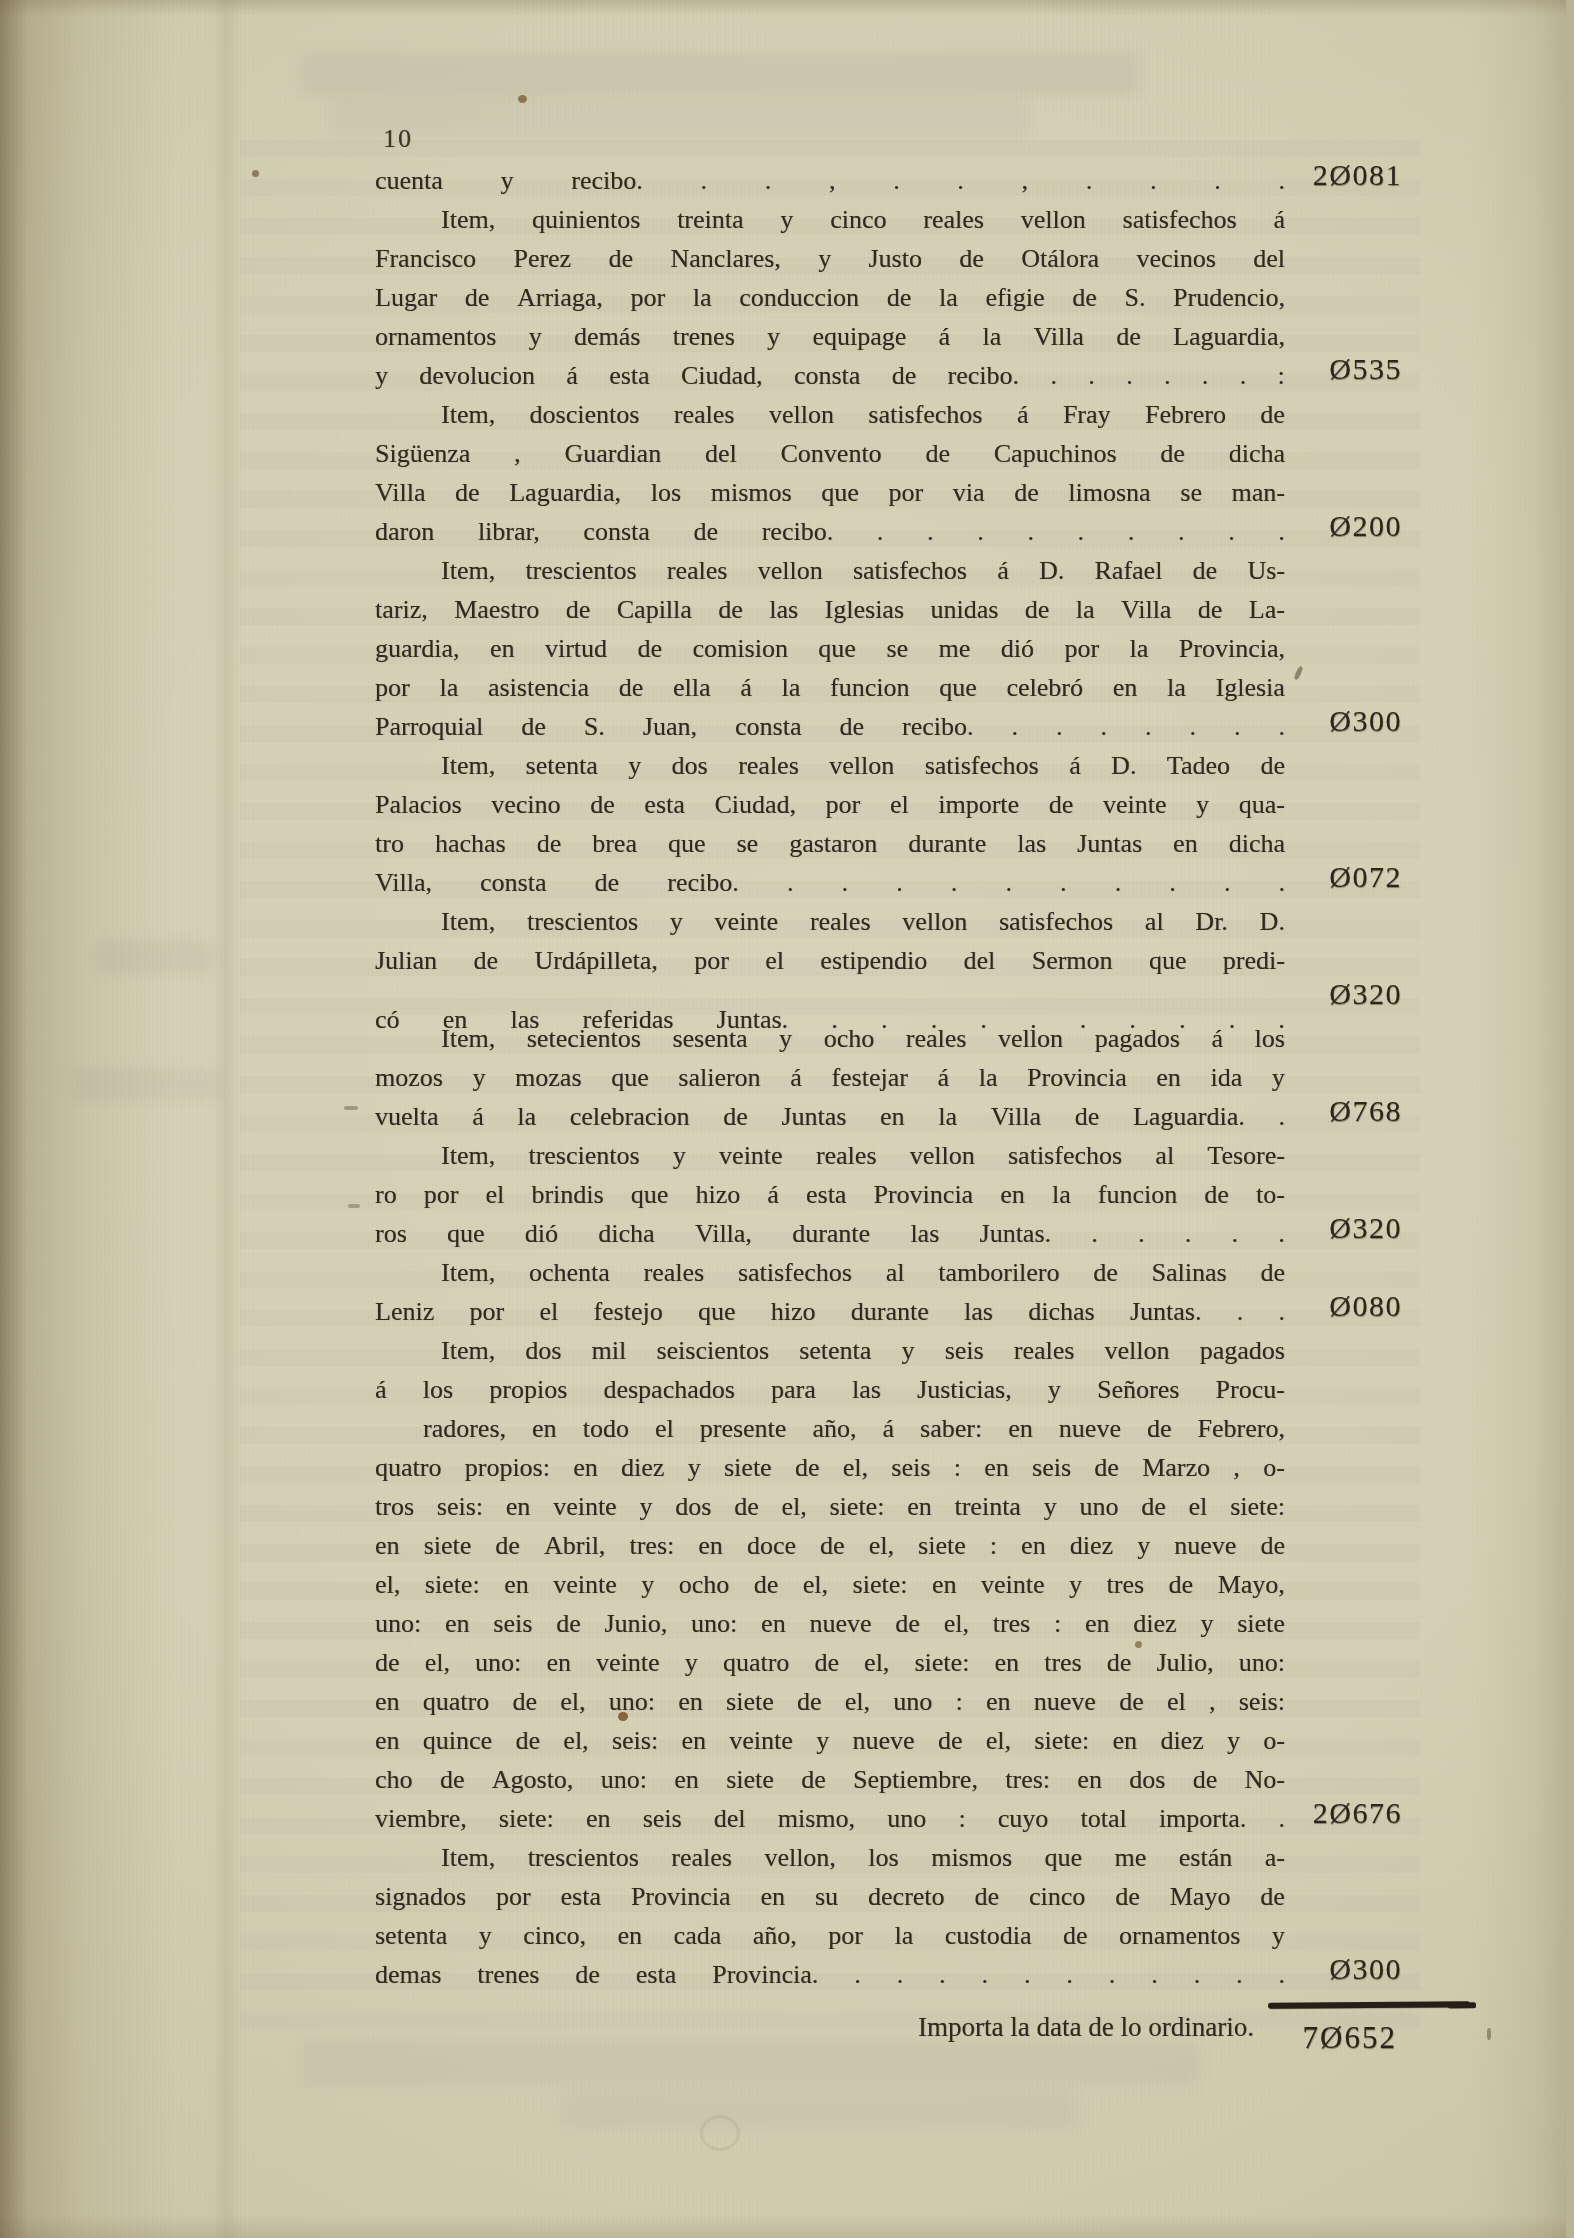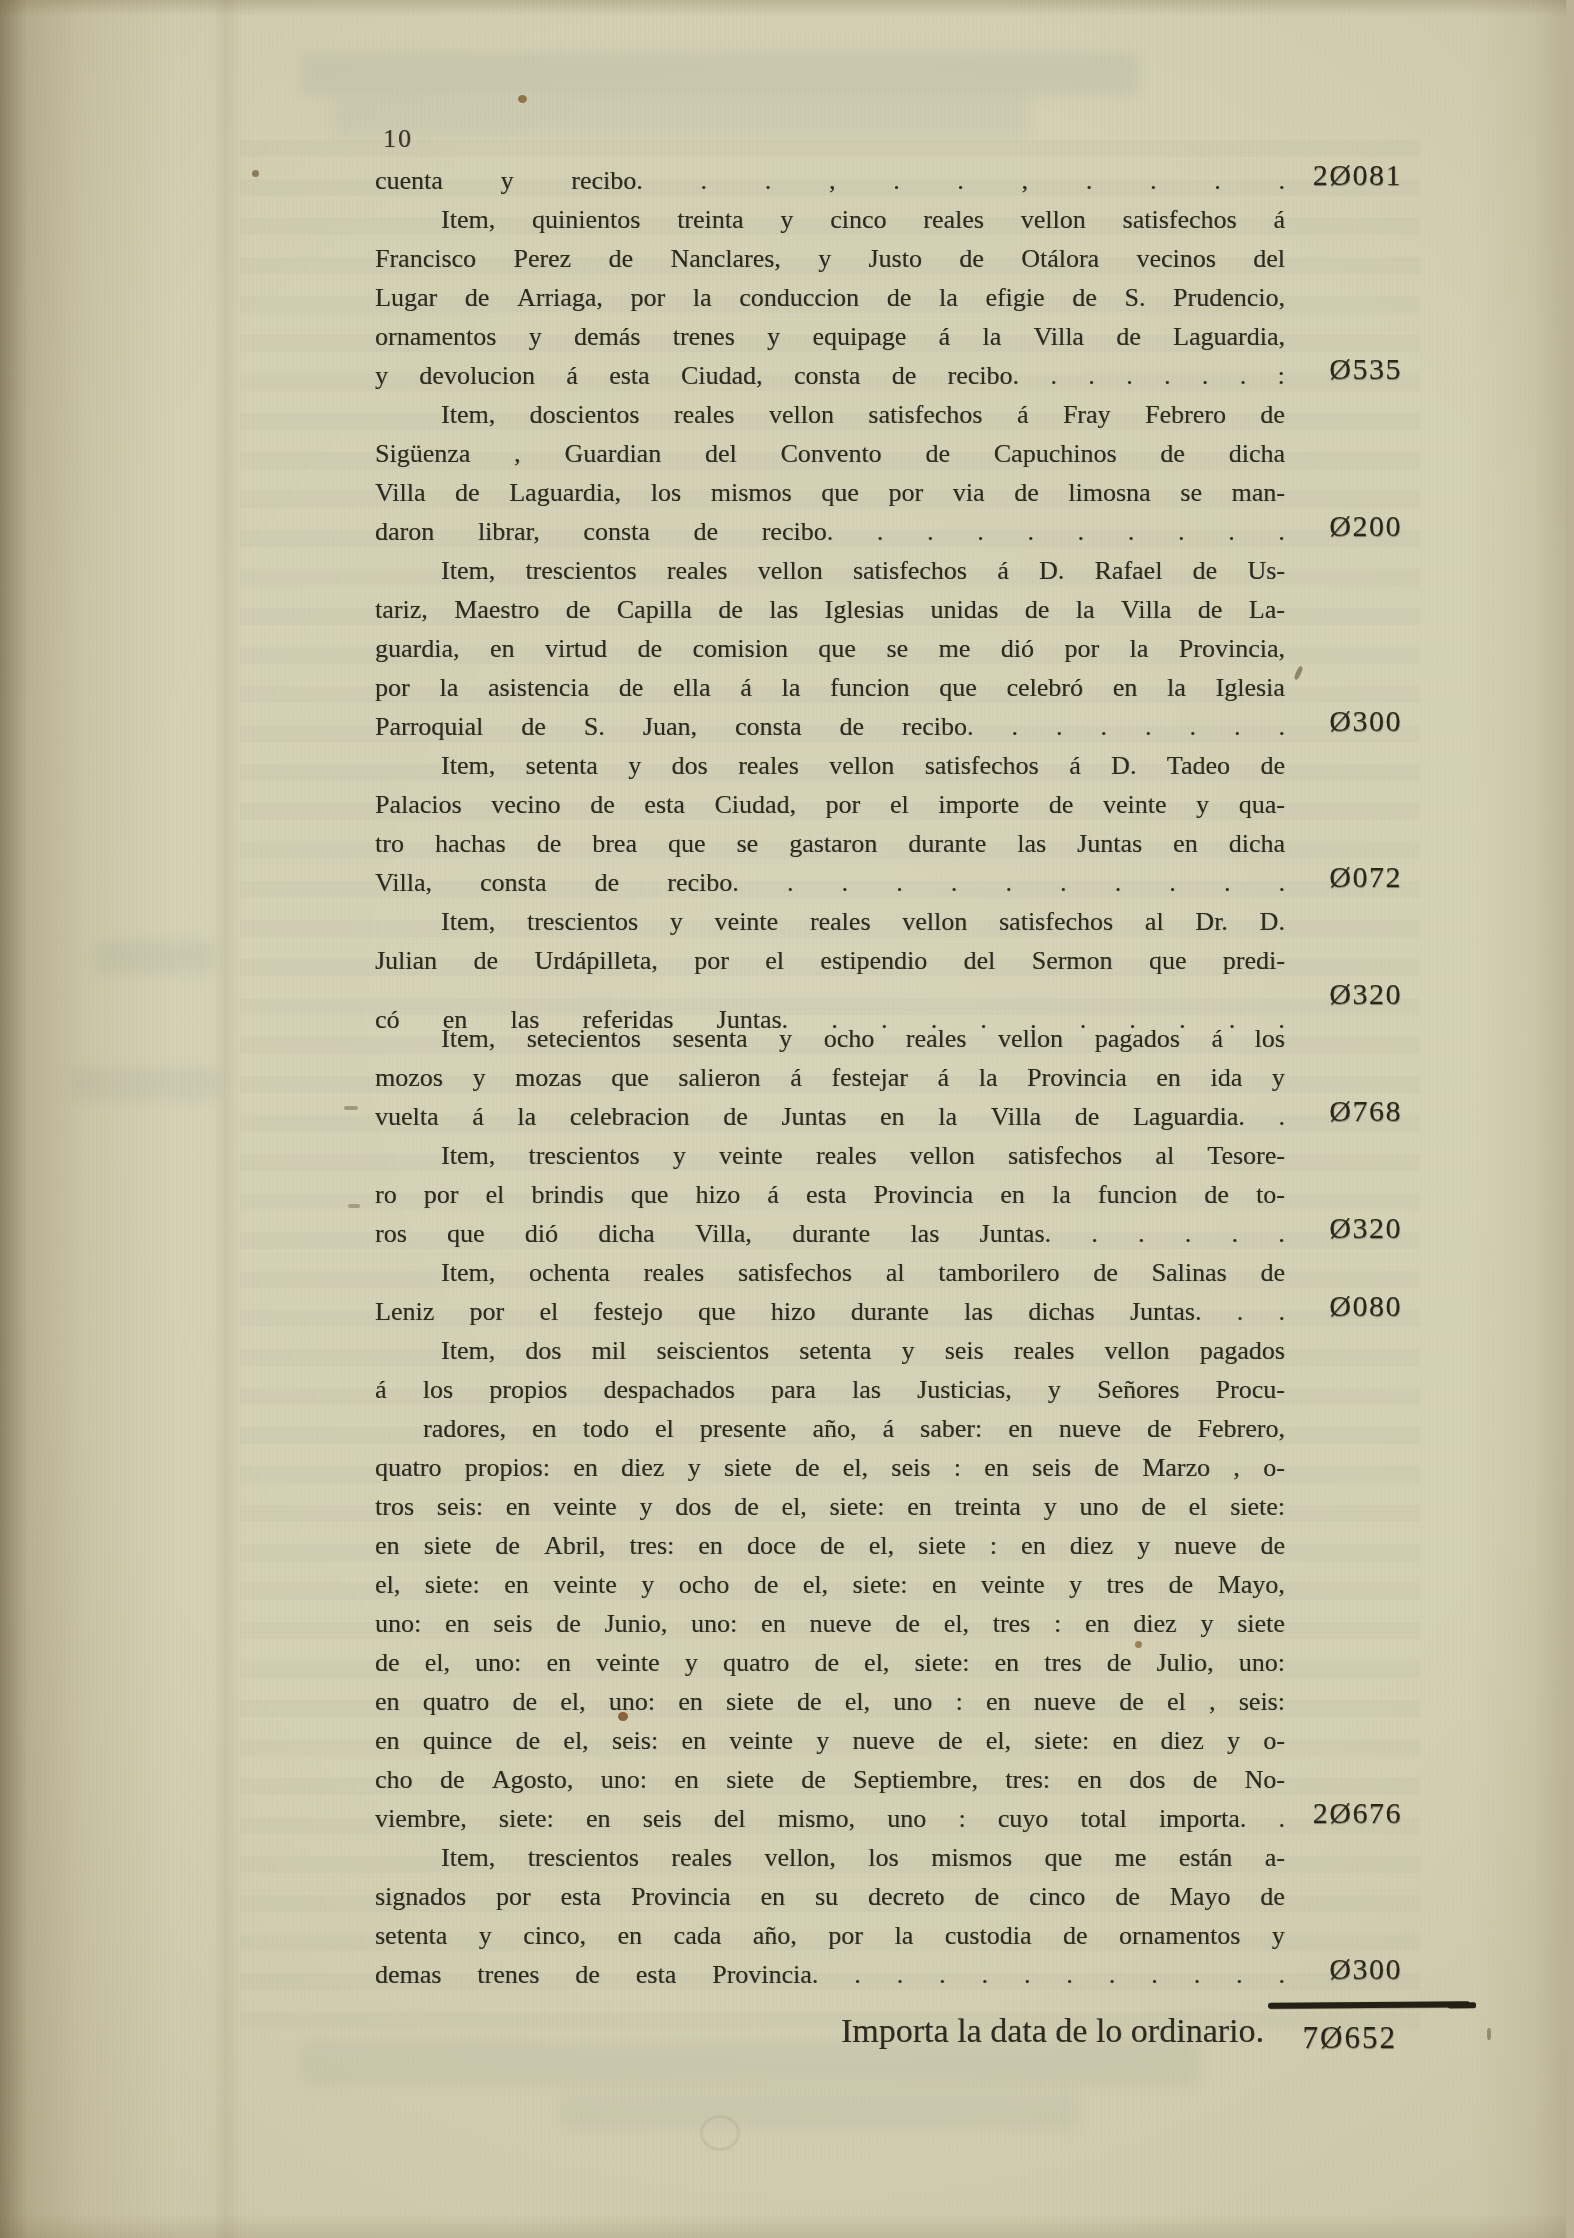--- a/index.html
+++ b/index.html
@@ -49,22 +49,22 @@
   .total-rule{
     position:absolute;top:2002px;left:1268px;width:202px;height:6px;
     background:#241f17;border-radius:3px;transform:rotate(-0.4deg);
     box-shadow:0.5px 0.5px 1px rgba(55,46,30,0.5);
   }
   .total-rule::after{
     content:"";position:absolute;right:-6px;top:1px;width:28px;height:6px;
     background:#241f17;border-radius:2px;
   }
   .footer-label{
-    position:absolute;top:2012px;right:302px;
-    font-size:34px;color:#2e2a20;
+    position:absolute;top:2012px;right:312px;
+    font-size:27px;color:#2e2a20;
     text-shadow:0.4px 0.4px 0.7px rgba(55,46,30,0.45);
     filter:blur(0.25px);
     text-align:right;
   }
   .total-value{
     position:absolute;top:2020px;right:169px;
     font-size:31px;letter-spacing:2px;color:#28241a;
     text-shadow:0.5px 0.5px 0.8px rgba(55,46,30,0.5);
     filter:blur(0.2px);
   }

